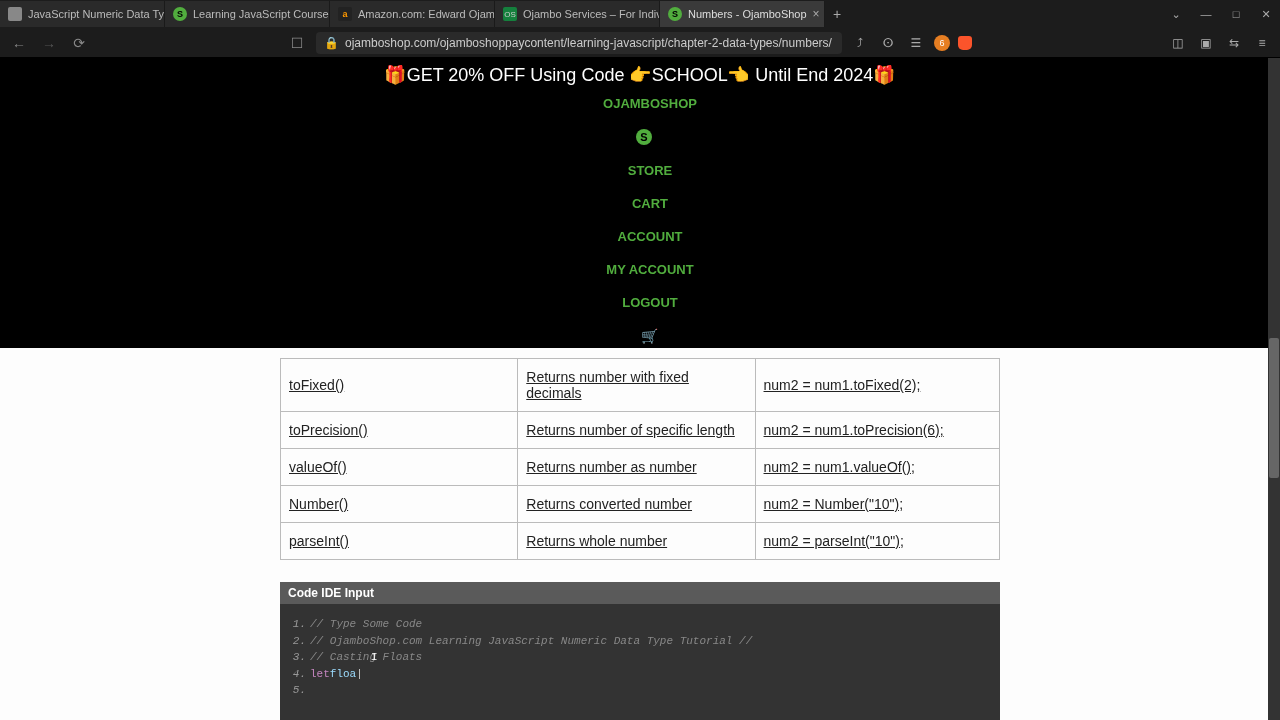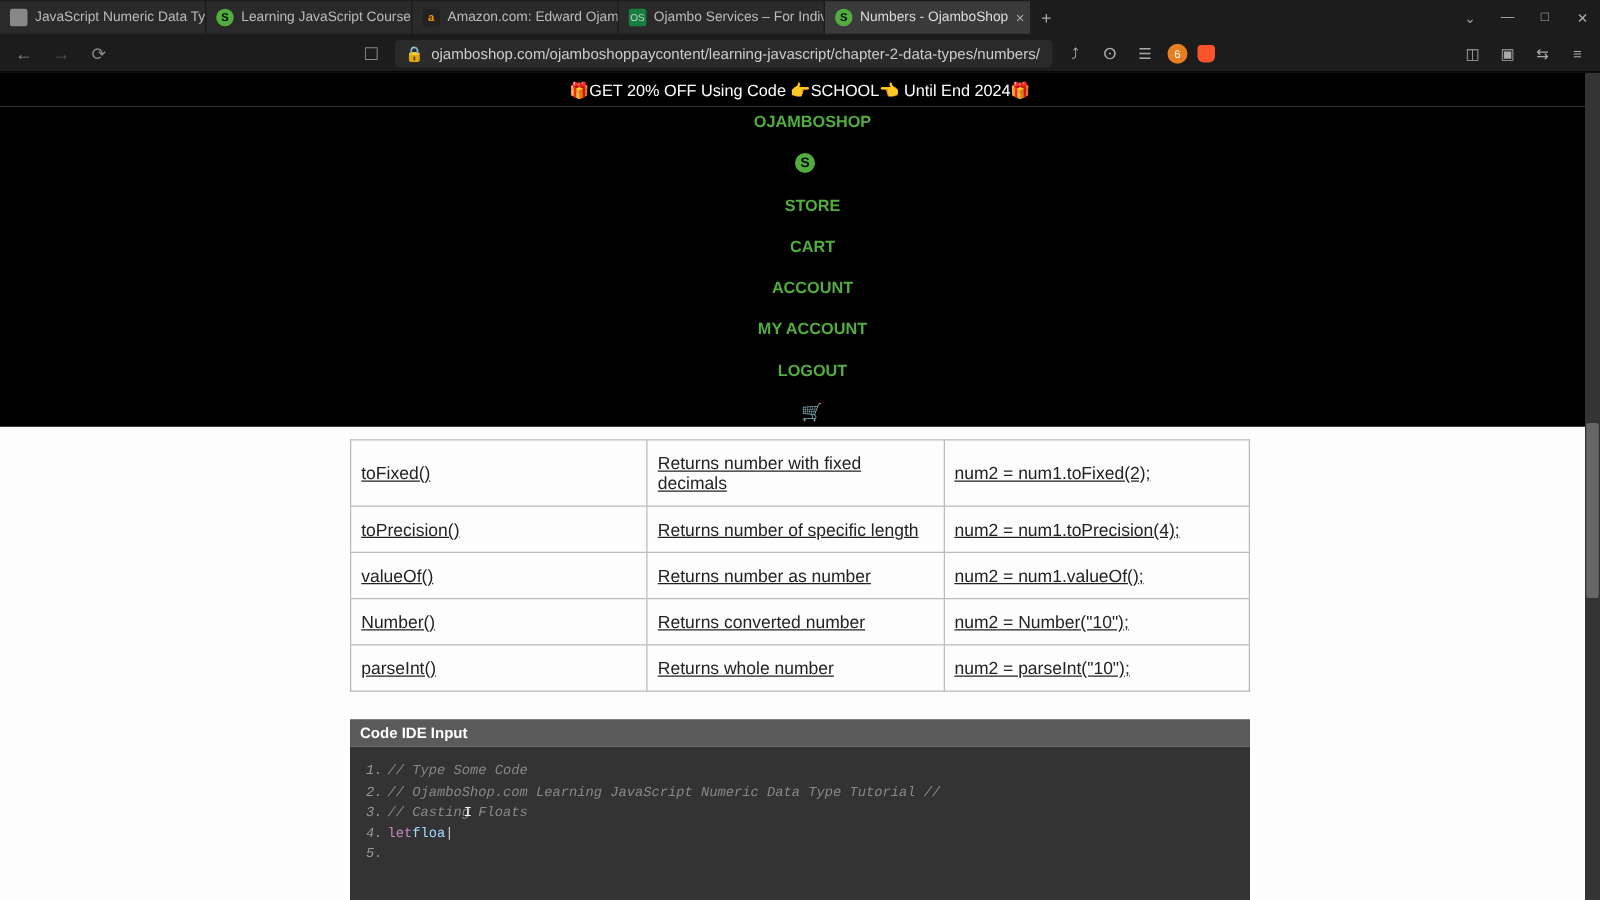--- a/index.html
+++ b/index.html
@@ -19,21 +19,21 @@
 .toolbar { background: #1c1c1c; height: 30px; display: flex; align-items: center; padding: 0 8px; gap: 8px; border-bottom: 1px solid #000; }
 .nav-btn { width: 22px; height: 22px; display: flex; align-items: center; justify-content: center; color: #888; cursor: pointer; font-size: 14px; }
 .url-bar { flex: 1; background: #2a2a2a; height: 22px; border-radius: 4px; display: flex; align-items: center; padding: 0 8px; color: #ccc; font-size: 12px; }
 .tool-icon { width: 20px; height: 20px; display: flex; align-items: center; justify-content: center; color: #aaa; cursor: pointer; font-size: 12px; }
 
 
 .page { background: #fdfdfd; height: 662px; overflow-y: auto; position: relative; }
 .scrollbar-track { position: absolute; right: 0; top: 0; width: 12px; height: 100%; background: #333; }
 .scrollbar-thumb { background: #666; width: 10px; height: 140px; margin: 1px auto 0; border-radius: 2px; }
 
-.banner { background: #000; color: #fff; text-align: center; padding: 6px; font-size: 13px; }
+.banner { background: #000; color: #fff; text-align: center; padding: 6px; font-size: 18px; }
 .nav-bar { background: #000; padding: 4px 0; }
 .nav-inner { display: flex; gap: 18px; max-width: 1000px; margin: 0 auto; padding-left: 20px; align-items: center; flex-direction: column; }
 .nav-inner a { color: #51ad3e; text-decoration: none; font-weight: bold; font-size: 13px; }
 .logo-s { width: 16px; height: 16px; background: #51ad3e; border-radius: 50%; color: #000; display: inline-flex; align-items: center; justify-content: center; font-size: 11px; font-weight: bold; margin-left: -12px; }
 .cart-icon { color: #51ad3e; font-size: 14px; }
 
 .content { max-width: 720px; margin: 0 auto; padding: 10px 0 40px; }
 table { width: 100%; border-collapse: collapse; font-size: 14px; color: #222; text-decoration: underline; }
 td { border: 1px solid #bbb; padding: 10px 8px; }
 td:first-child { width: 33%; }
@@ -146,21 +146,21 @@
     <table>
       <tbody id="tbl">
           <tr>
             <td>toFixed()</td>
             <td>Returns number with fixed decimals</td>
             <td>num2 = num1.toFixed(2);</td>
           </tr>
           <tr>
             <td>toPrecision()</td>
             <td>Returns number of specific length</td>
-            <td>num2 = num1.toPrecision(4);</td>
+            <td>num2 = num1.toPrecision(6);</td>
           </tr>
           <tr>
             <td>valueOf()</td>
             <td>Returns number as number</td>
             <td>num2 = num1.valueOf();</td>
           </tr>
           <tr>
             <td>Number()</td>
             <td>Returns converted number</td>
             <td>num2 = Number("10");</td>

